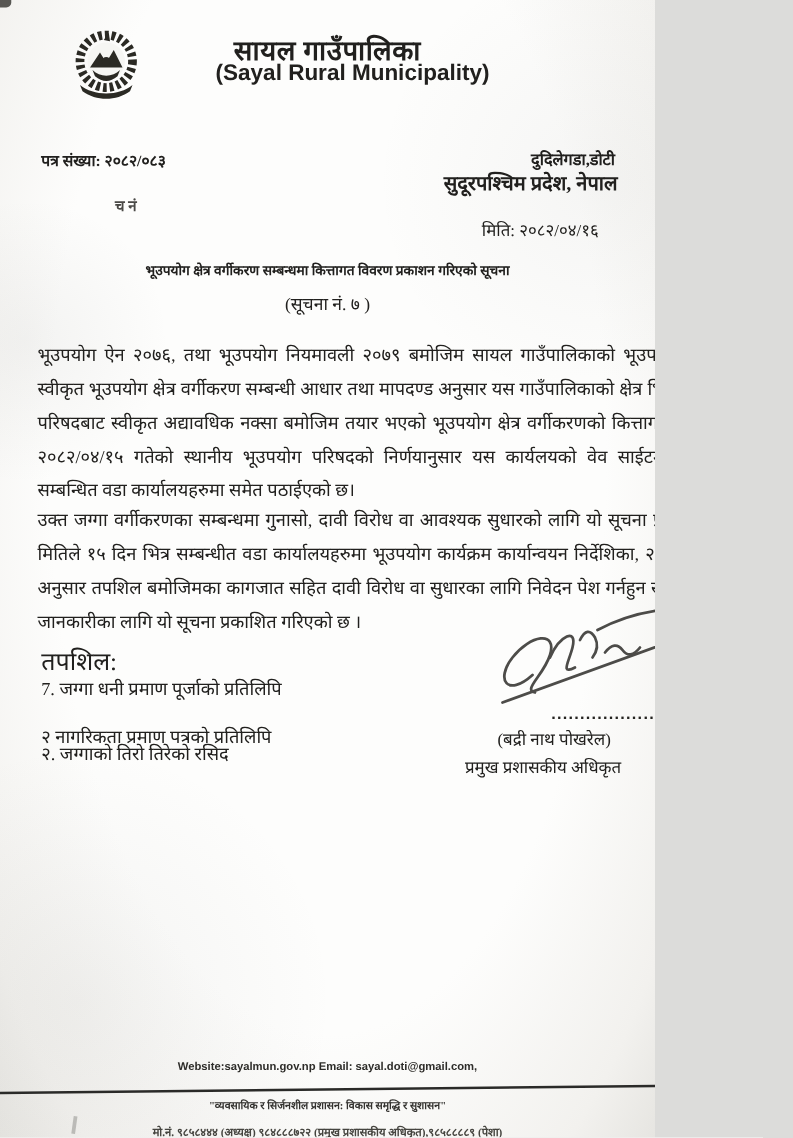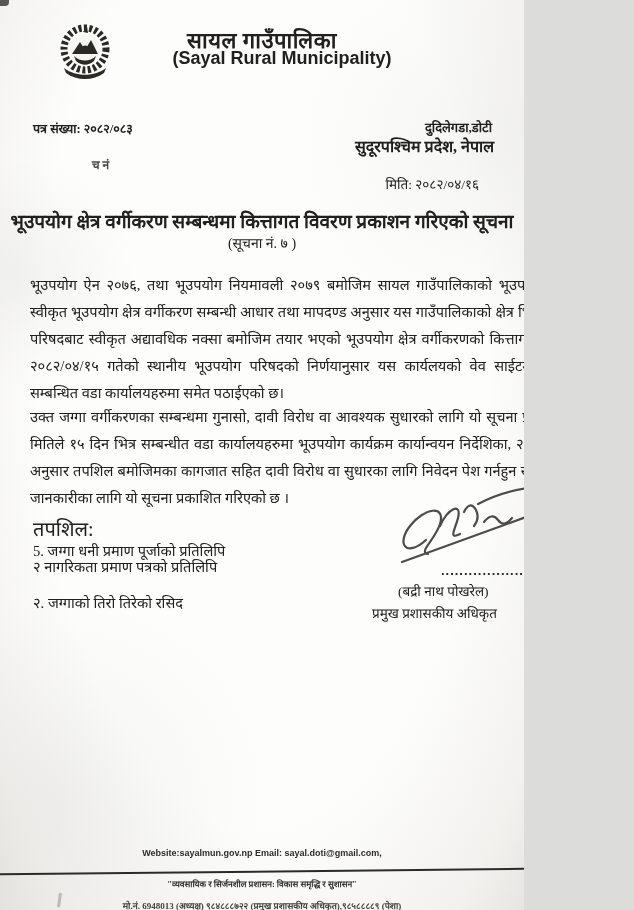--- a/index.html
+++ b/index.html
@@ -26,31 +26,31 @@
   .hdr-en1{left:0;right:0;top:48px;font-size:18px;padding-left:40px;}
   .hdr-np2{left:0;right:0;top:67px;font-size:23px;letter-spacing:.5px;}
   .hdr-en2{left:0;right:0;top:90px;font-size:18px;}
   
   .ref{left:33px;top:120px;font-size:12.5px;}
   .chano{left:56px;top:156px;font-size:12px;color:#4a4946;margin-left:36px;}
   .addr1{right:32px;top:118px;font-size:13px;}
   .addr2{right:30px;top:135px;font-size:16px;}
   .date{right:45px;top:175px;font-size:13.5px;}
   
-  .subject{left:0;right:0;top:208px;font-size:19px;}
+  .subject{left:0;right:0;top:208px;font-size:11px;}
   .notice-no{left:0;right:0;top:233px;font-size:14px;}
   
   .para{left:30px;width:576px;font-size:14.6px;line-height:27px;text-align:justify;}
   .p1{top:272px;}
   .p2{top:404px;}
   
   .sch-h{left:33px;top:515px;font-size:20px;}
   .sch-i{left:33px;font-size:14.6px;}
   .sch-i1{top:540px;}
-  .sch-i2{top:556px;}
+  .sch-i2{top:578px;}
   .sch-i3{top:592px;}
   
   .sig-svg{left:388px;top:478px;}
   .dots{left:398px;top:563px;width:215px;text-align:center;font-size:13px;letter-spacing:1px;color:#242320;}
   .sig-name{left:398px;top:582px;width:215px;font-size:13.5px;}
   .sig-title{left:372px;top:604px;width:235px;font-size:13.5px;}
   
   .foot-rule{left:-6px;top:870px;width:650px;height:2px;background:#2a2a28;transform:rotate(-0.6deg);}
   .foot-slogan{left:0;right:0;top:878px;font-size:8.5px;color:#33322f;}
   .foot-contact{left:0;right:0;top:848px;font-size:9px;color:#2d2c29;}
@@ -96,21 +96,21 @@
   <div class="abs b np right addr2">सुदूरपश्चिम प्रदेश, नेपाल</div>
   <div class="abs np right date">मिति: २०८२/०४/१६</div>
 
   <div class="abs center b np subject">भूउपयोग क्षेत्र वर्गीकरण सम्बन्धमा कित्तागत विवरण प्रकाशन गरिएको सूचना</div>
   <div class="abs center np notice-no">(सूचना नं. ७ )</div>
 
   <div class="abs np para p1">भूउपयोग ऐन २०७६, तथा भूउपयोग नियमावली २०७९ बमोजिम सायल गाउँपालिकाको  भूउपयोग परिषदबाट स्वीकृत भूउपयोग क्षेत्र वर्गीकरण सम्बन्धी आधार तथा मापदण्ड अनुसार यस गाउँपालिकाको क्षेत्र भित्रको भूउपयोग परिषदबाट स्वीकृत अद्यावधिक नक्सा बमोजिम तयार भएको भूउपयोग क्षेत्र वर्गीकरणको कित्तागत विवरण मिति २०८२/०४/१५ गतेको स्थानीय भूउपयोग परिषदको निर्णयानुसार यस कार्यलयको वेव साईटमा राखिएको र सम्बन्धित वडा कार्यालयहरुमा समेत पठाईएको छ।</div>
   <div class="abs np para p2">उक्त जग्गा वर्गीकरणका सम्बन्धमा गुनासो, दावी विरोध वा आवश्यक सुधारको लागि यो सूचना प्रकाशित भएको मितिले १५ दिन भित्र सम्बन्धीत वडा कार्यालयहरुमा भूउपयोग कार्यक्रम कार्यान्वयन निर्देशिका, २०८१ अनुसुची ४ अनुसार तपशिल बमोजिमका कागजात सहित दावी विरोध वा सुधारका लागि निवेदन पेश गर्नहुन सम्बन्धित सवैको जानकारीका लागि यो सूचना प्रकाशित गरिएको छ ।</div>
 
   <div class="abs np sch-h">तपशिल:</div>
-  <div class="abs np sch-i sch-i1">5. जग्गा धनी प्रमाण पूर्जाको प्रतिलिपि</div>
+  <div class="abs np sch-i sch-i1">7. जग्गा धनी प्रमाण पूर्जाको प्रतिलिपि</div>
   <div class="abs np sch-i sch-i2">२ नागरिकता प्रमाण पत्रको प्रतिलिपि</div>
   <div class="abs np sch-i sch-i3">२. जग्गाको तिरो तिरेको रसिद</div>
 
   <div class="abs sig-svg">
     <svg width="225" height="92" viewBox="0 0 225 92">
       <g fill="none" stroke="#3a3936" stroke-width="2.2" stroke-linecap="round" opacity="0.9">
         <path d="M38 62 C18 80 8 66 22 48 C36 30 58 26 52 46 C47 62 30 74 40 76"></path>
         <path d="M52 48 C60 30 74 24 70 40 C67 52 60 62 72 56"></path>
         <path d="M76 34 q6 -12 12 -2 q4 8 -2 16"></path>
         <path d="M90 26 C120 10 160 4 182 14"></path>
@@ -120,16 +120,16 @@
       <text x="142" y="66" transform="rotate(-33 142 66)" font-family="Liberation Serif, DejaVu Serif, serif" font-size="14" fill="#3a3936" opacity="0.9">२०८२/०४/१६</text>
     </svg>
   </div>
   <div class="abs b dots">............................</div>
   <div class="abs np sig-name">(बद्री नाथ पोखरेल)</div>
   <div class="abs np sig-title">प्रमुख प्रशासकीय अधिकृत</div>
 
   <div class="abs foot-rule"></div>
   <div class="abs center b np foot-slogan">"व्यवसायिक र सिर्जनशील प्रशासन: विकास समृद्धि र सुशासन"</div>
   <div class="abs center b foot-contact">Website:sayalmun.gov.np   Email: sayal.doti@gmail.com,</div>
-  <div class="abs center b np foot-phones">मो.नं. 6948013 (अध्यक्ष) ९८४८८८७२२ (प्रमुख प्रशासकीय अधिकृत),९८५८८८८९ (पेशा)</div>
+  <div class="abs center b np foot-phones">मो.नं. ९८५८४४४ (अध्यक्ष) ९८४८८८७२२ (प्रमुख प्रशासकीय अधिकृत),९८५८८८८९ (पेशा)</div>
   <div class="abs smudge-b"></div>
 
 </div>
 
 </body></html>

